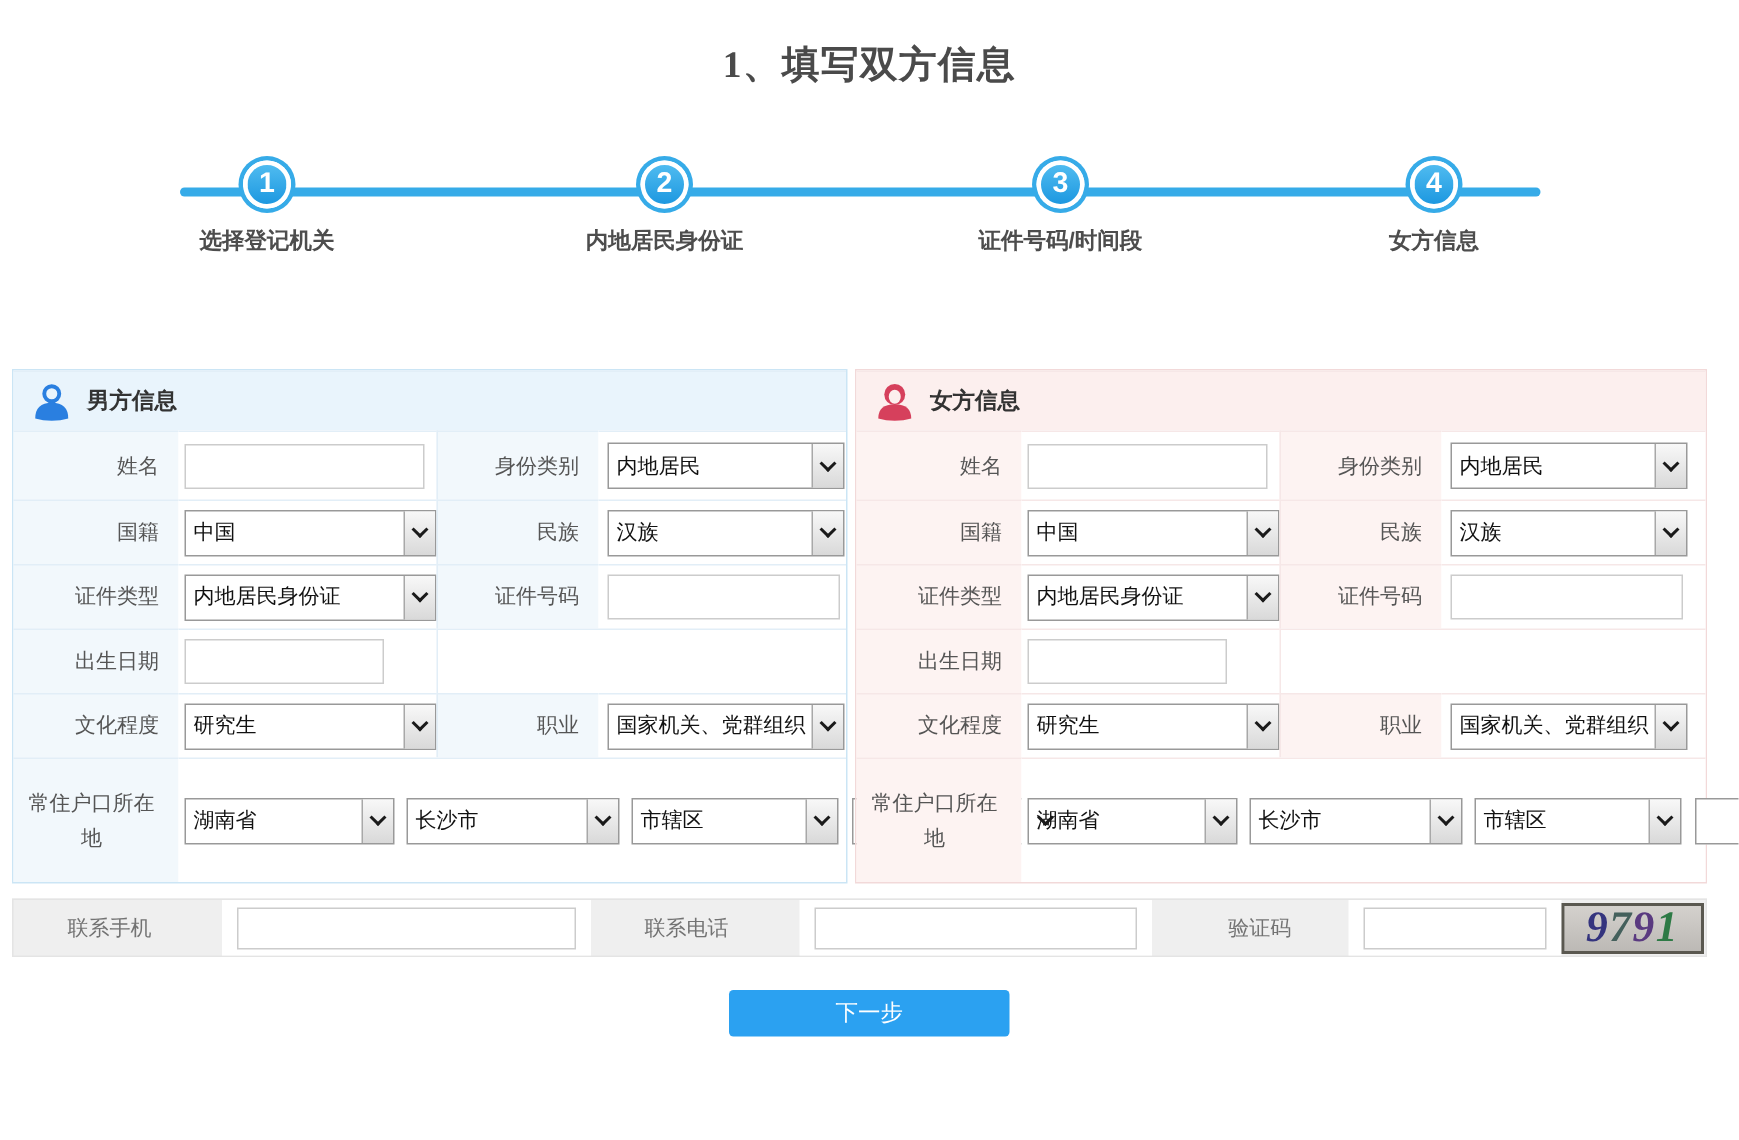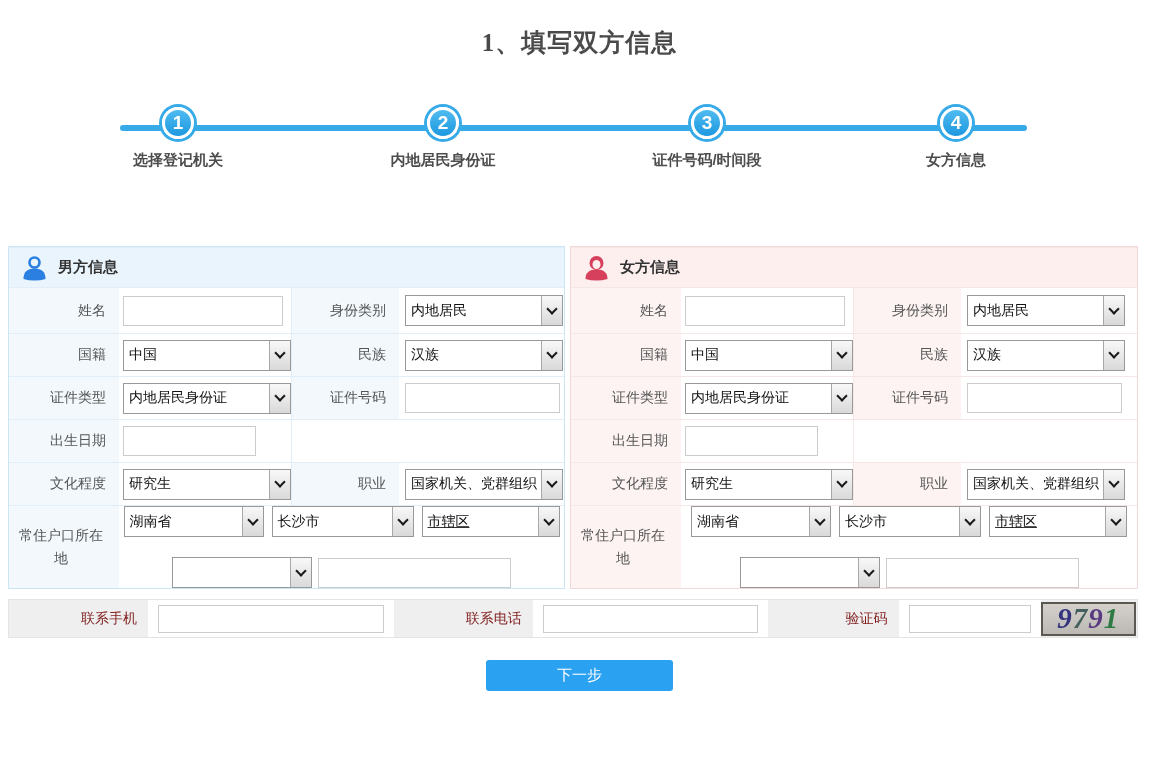--- a/index.html
+++ b/index.html
@@ -86,38 +86,38 @@
     display:flex; align-items:center; justify-content:center;
   }
   .chev {
     width:8px; height:8px; border-left:2px solid #1a1a1a; border-bottom:2px solid #1a1a1a;
     transform:rotate(-45deg); margin-top:-4px;
   }
   .sel.w161 { width:193px; margin-left:4px; }
   .sel.w158 { width:158px; margin-left:6px; }
   .sel.w140 { width:140px; }
   .sel.w142 { width:142px; }
-  .sel.w138 { width:138px;text-decoration:underline; }
+  .sel.w138 { width:138px; }
 
   .residence-label span { display:inline-block; width:90px; text-align:center; line-height:1.65; }
 
-  .res-area { grid-column:2 / 5; display:flex; flex-direction:column; justify-content:space-between; gap:5px; padding-right:4px; }
+  .res-area { grid-column:2 / 5; display:flex; flex-direction:row; justify-content:space-between; gap:5px; padding-right:4px; }
   .res-row { display:flex; align-items:center; gap:6px; padding-left:4px; }
   .res-row .gap8 { margin-left:2px; }
   .res-input { flex:1; height:30px; border:1px solid #ccc; outline:none; font-size:14px; padding:0 5px; font-family:inherit; }
 
   
   .picon { width:27px; height:27px; display:block; }
 
   
   .contact {
     display:flex; align-items:center; height:39px; margin:10px 21px 0 8px;
     background:#efefef; border:1px solid #e4e4e4;
   }
-  .clabel { font-size:14px; color:#7f1d1d; text-align:right; padding-right:11px; }
+  .clabel { font-size:14px; color:#737373; text-align:center; padding-right:11px; }
   .cl1 { width:140px; } .cl2 { width:140px; } .cl3 { width:131px; }
   .cwhite { background:#fff; height:100%; display:flex; align-items:center; padding:0 10px; }
   .cw1 { width:247px; } .cw2 { width:237px; } .cw3 { width:143px; }
   .cwhite .txt { width:100%; height:28px; }
 
   .captcha-img {
     width:96px; height:34px; margin-right:1px;
     background:linear-gradient(#d4d1cd,#bcb9b5);
     border:2px solid #5a5850;
     display:flex; align-items:center; justify-content:center;

